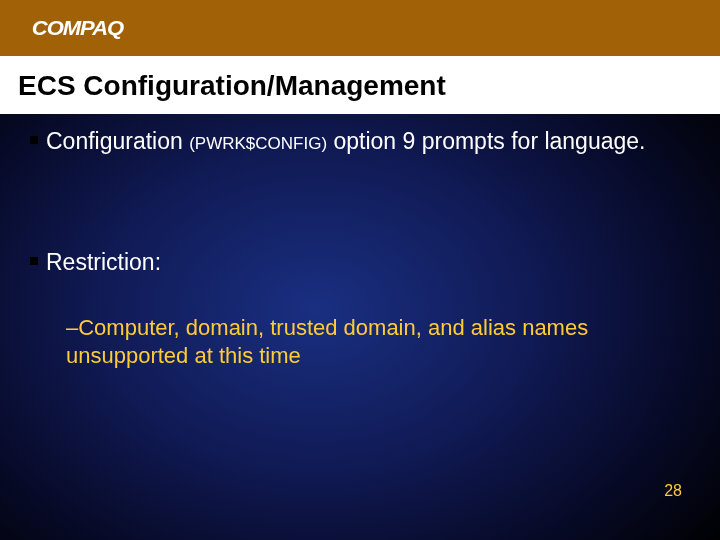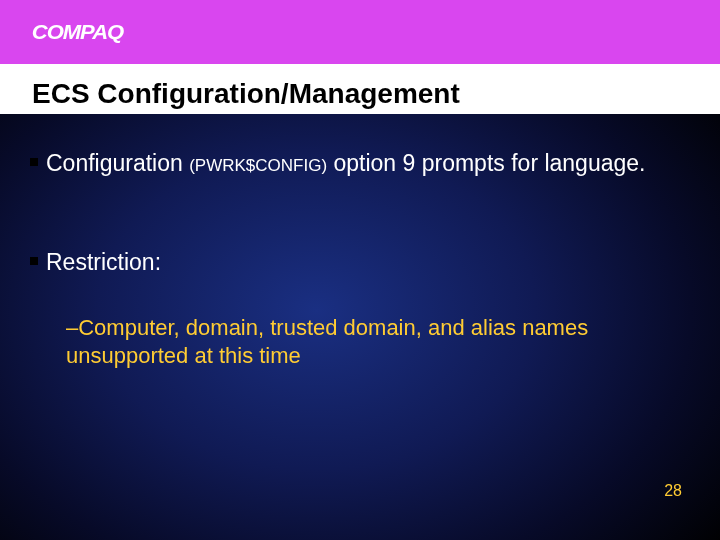--- a/index.html
+++ b/index.html
@@ -4,39 +4,39 @@
 <style>
   * { margin: 0; padding: 0; box-sizing: border-box; }
   html, body { width: 720px; height: 540px; overflow: hidden; }
   body {
     font-family: Arial, Helvetica, sans-serif;
     background: #000;
     position: relative;
   }
   .header-bar {
     width: 100%;
-    height: 64px;
-    background: #d946ef;
+    height: 56px;
+    background: #a16207;
     display: flex;
     align-items: center;
     padding-left: 34px;
   }
   .logo {
     color: #fff;
     font-style: italic;
     font-weight: 900;
     font-size: 21px;
     letter-spacing: -1px;
     font-family: "Arial Black", Arial, sans-serif;
     transform: scaleX(1.05);
   }
   .title-band {
     width: 100%;
     background: #fff;
-    padding: 14px 0 14px 32px;
+    padding: 14px 0 14px 18px;
   }
   .title-text {
     color: #000;
     font-size: 28px;
     font-weight: 700;
   }
   .content-area {
     position: absolute;
     top: 114px;
     left: 0;
@@ -85,21 +85,21 @@
 <div class="header-bar">
   <span class="logo">COMPAQ</span>
 </div>
 
 <div class="title-band">
   <div class="title-text">ECS Configuration/Management</div>
 </div>
 
 <div class="content-area">
 
-  <div class="bullet-1" style="top:35px;">
+  <div class="bullet-1" style="top:13px;">
     <span class="marker"></span>
     <span>Configuration </span><span class="cmd">(PWRK$CONFIG)</span><span> option 9 prompts for language.</span>
   </div>
 
 
   <div class="bullet-1" style="top:134px;">
     <span class="marker"></span>
     <span>Restriction:</span>
   </div>
 

